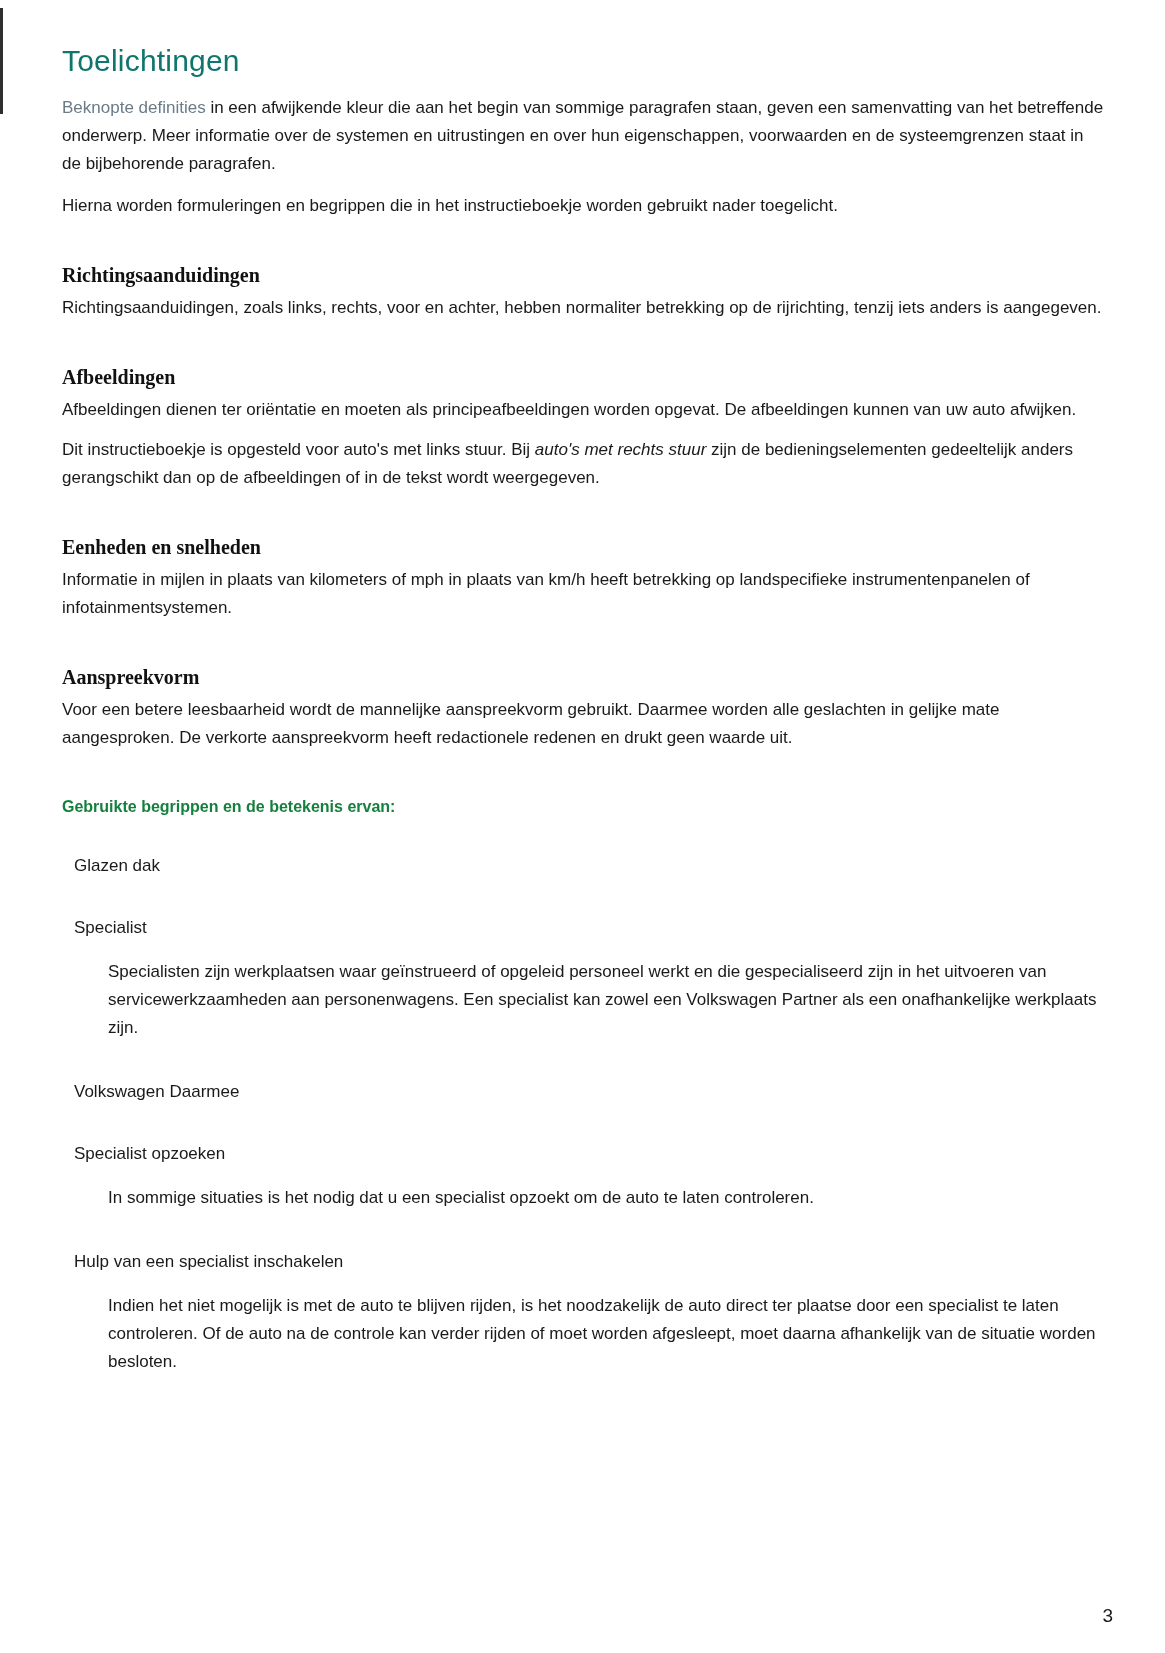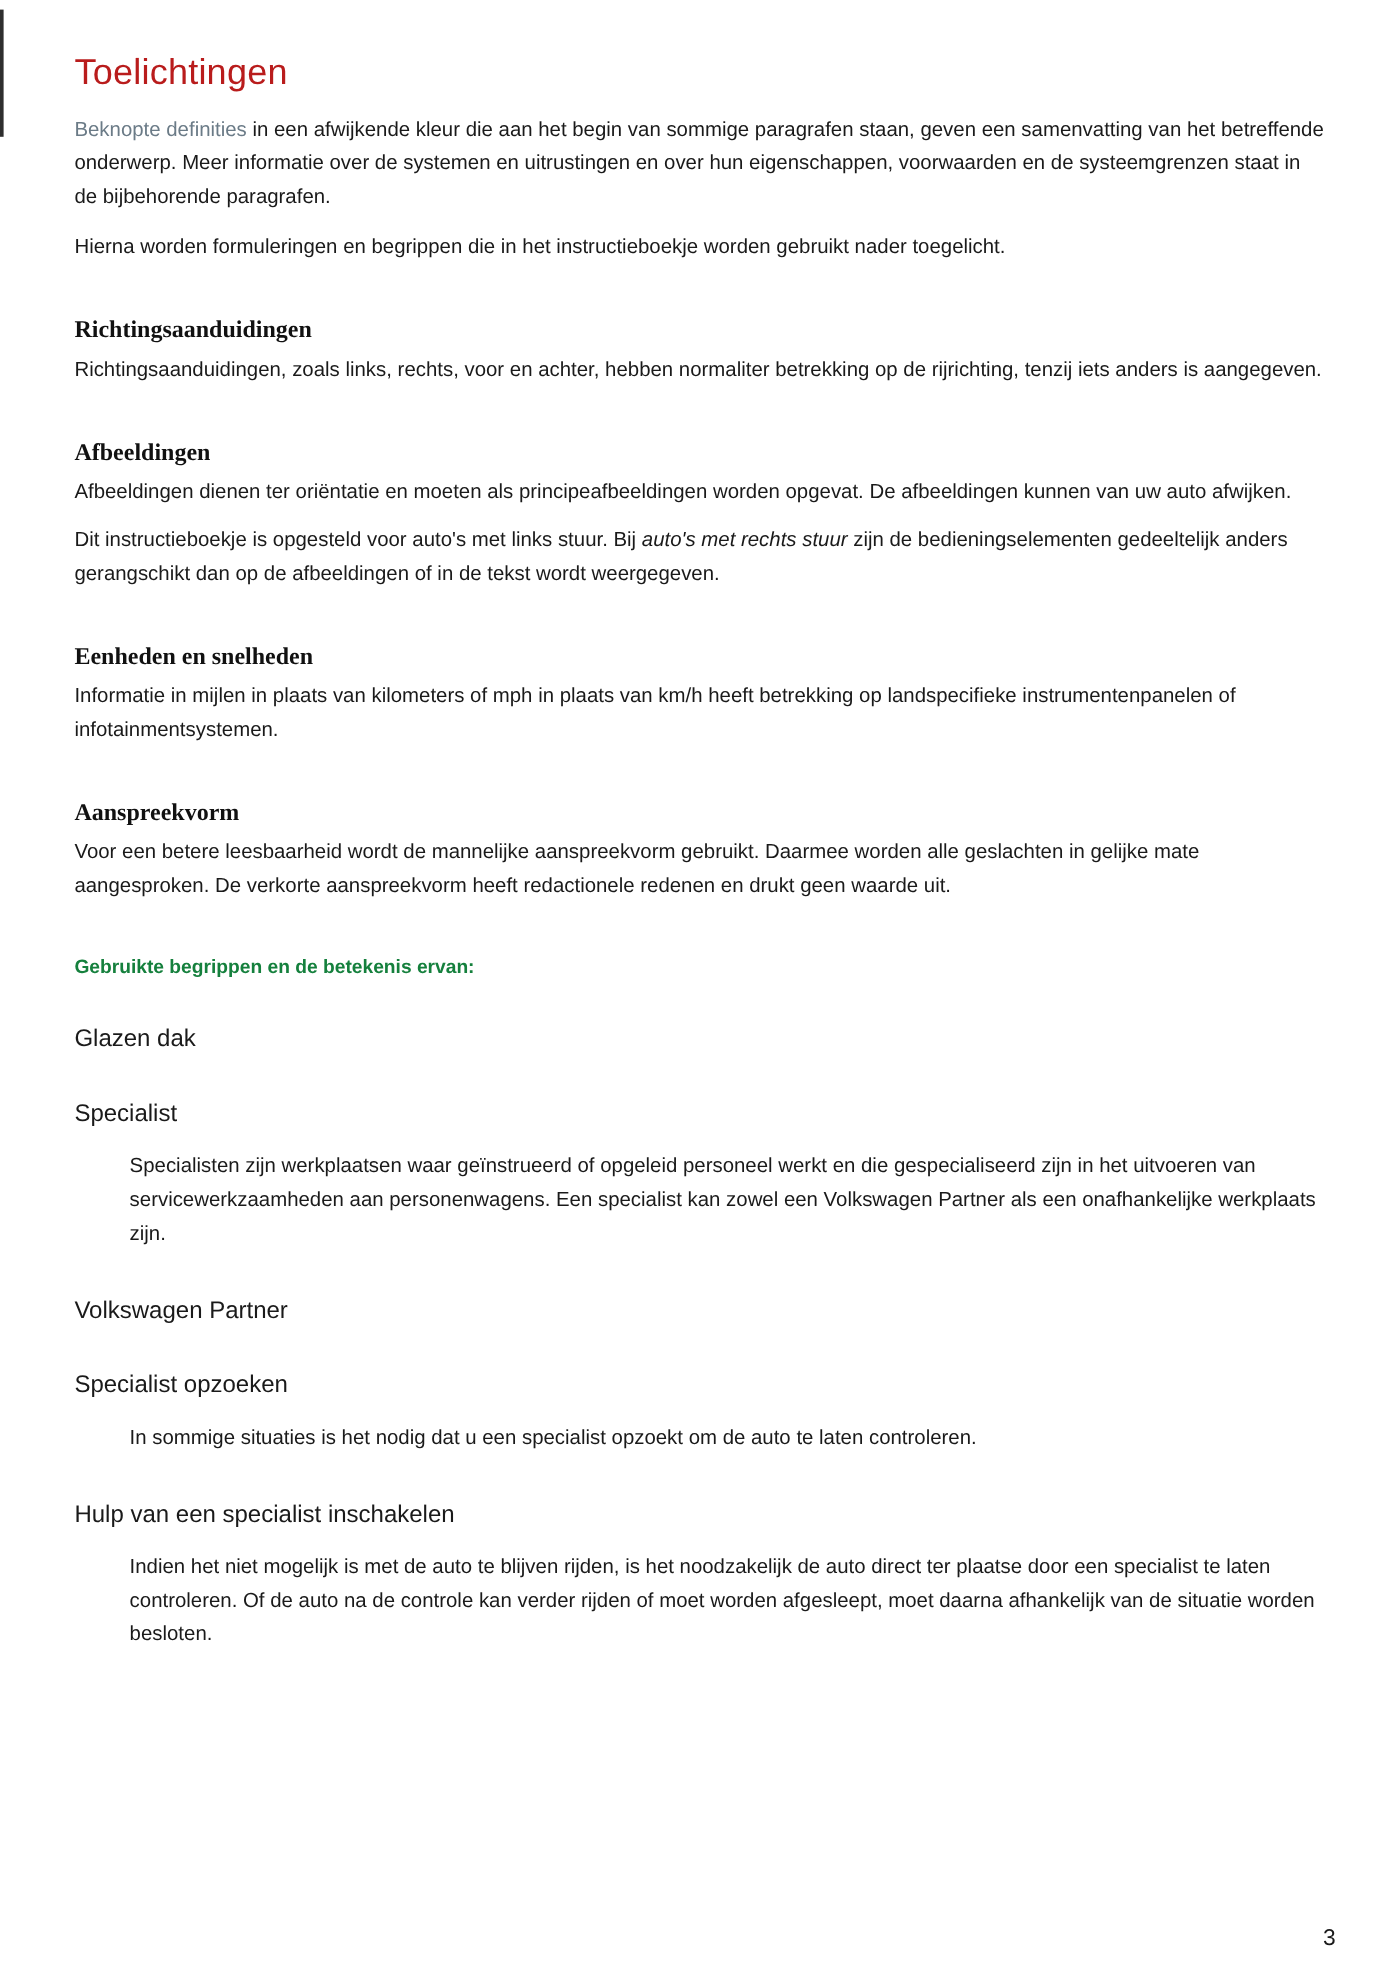--- a/index.html
+++ b/index.html
@@ -29,21 +29,21 @@
     top: 8px;
     width: 3px;
     height: 106px;
     background: #2e2e2e;
   }
   h1.doc-title {
     font-size: 30px;
     font-weight: 500;
     letter-spacing: 0.2px;
     margin: 0 0 16px 0;
-    color: #b91c1c;
+    color: #0f766e;
   }
   p.body-text {
     font-size: 17px;
     line-height: 28px;
     margin: 0 0 14px 0;
     max-width: 1048px;
   }
   .accent-lead {
     color: #6b7b87;
     text-align: right;
@@ -67,23 +67,23 @@
   h2.glossary-heading {
     font-size: 16px;
     font-weight: 700;
     margin: 46px 0 0 0;
     color: #15803d;
   }
   .term-block {
     margin-top: 38px;
   }
   .term-label {
-    font-size: 20px;
+    font-size: 17px;
     line-height: 24px;
-    margin: 0;
+    margin: 12px;
   }
   .term-definition {
     font-size: 17px;
     line-height: 28px;
     margin: 18px 0 0 0;
     padding-left: 46px;
     max-width: 1000px;
   }
   .page-number {
     position: absolute;
@@ -132,21 +132,21 @@
   <div class="term-block">
     <p class="term-label">Glazen dak</p>
   </div>
 
   <div class="term-block">
     <p class="term-label">Specialist</p>
     <p class="term-definition">Specialisten zijn werkplaatsen waar geïnstrueerd of opgeleid personeel werkt en die gespecialiseerd zijn in het uitvoeren van servicewerkzaamheden aan personenwagens. Een specialist kan zowel een Volkswagen Partner als een onafhankelijke werkplaats zijn.</p>
   </div>
 
   <div class="term-block">
-    <p class="term-label">Volkswagen Partner</p>
+    <p class="term-label">Volkswagen Daarmee</p>
   </div>
 
   <div class="term-block">
     <p class="term-label">Specialist opzoeken</p>
     <p class="term-definition">In sommige situaties is het nodig dat u een specialist opzoekt om de auto te laten controleren.</p>
   </div>
 
   <div class="term-block">
     <p class="term-label">Hulp van een specialist inschakelen</p>
     <p class="term-definition">Indien het niet mogelijk is met de auto te blijven rijden, is het noodzakelijk de auto direct ter plaatse door een specialist te laten controleren. Of de auto na de controle kan verder rijden of moet worden afgesleept, moet daarna afhankelijk van de situatie worden besloten.</p>

